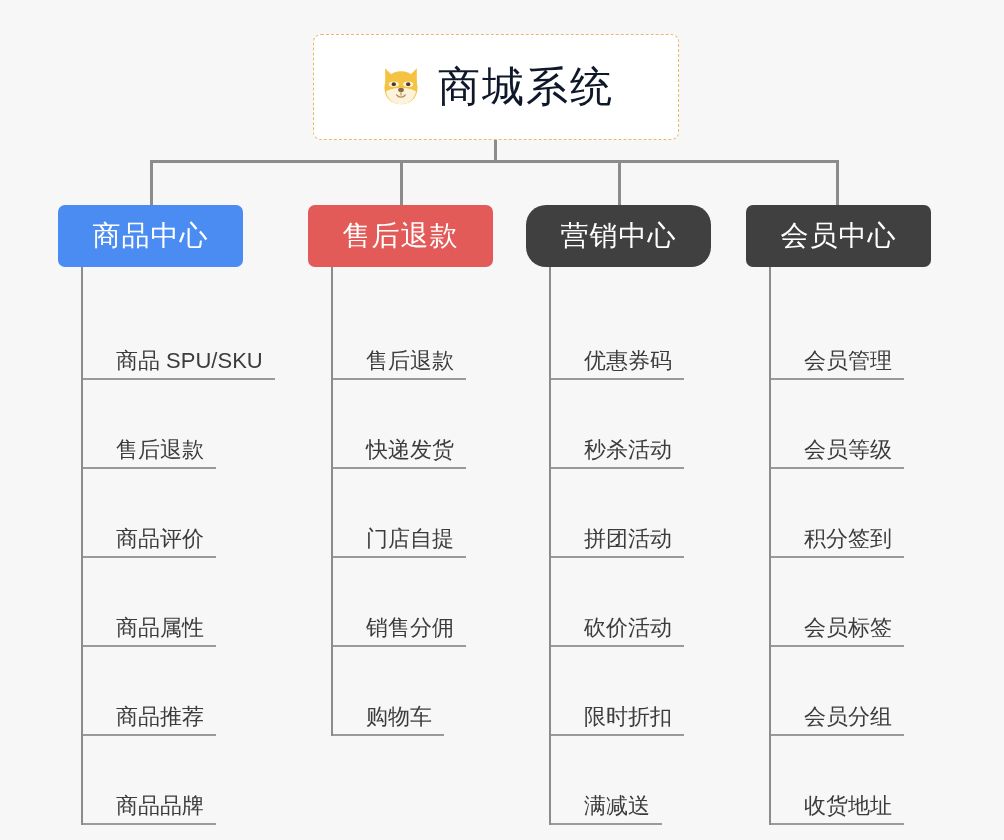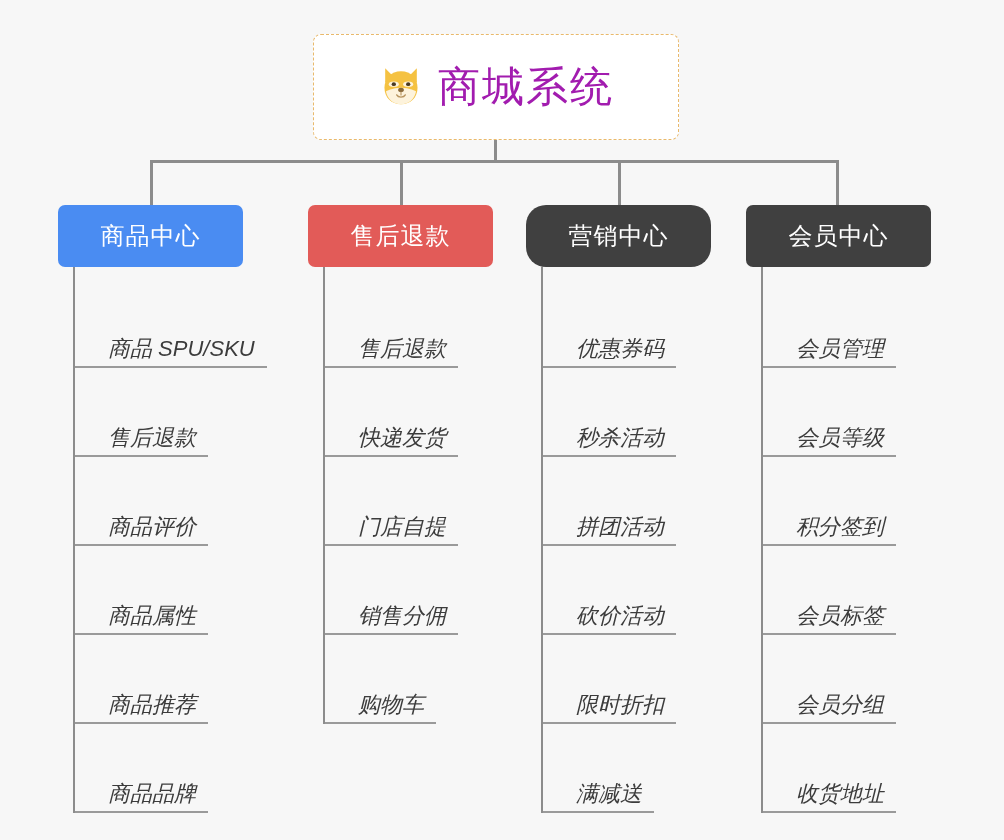--- a/index.html
+++ b/index.html
@@ -26,60 +26,59 @@
     justify-content:center;
     gap:14px;
   }
   .root-emoji{
     width:46px;height:46px;
     display:block;
     flex:0 0 auto;
   }
   .root-title{
     font-size:42px;
-    color:#a21caf;
+    color:#0f172a;
     letter-spacing:2px;
     line-height:1;
     white-space:nowrap;
   }
 
   
   .conn{position:absolute;background:#8c8c8c;}
 
   
   .column{position:absolute;top:205px;width:232px;}
   .col-1{left:58px;}
   .col-2{left:308px;}
   .col-3{left:526px;}
   .col-4{left:746px;}
 
   .cat-head{
     width:185px;height:62px;
     border-radius:7px;
     display:flex;align-items:center;justify-content:center;
     color:#ffffff;
-    font-size:24px;
+    font-size:28px;
     letter-spacing:1px;
     box-sizing:border-box;
   }
   .col-1 .cat-head{background:#4a8cf2;}
   .col-2 .cat-head{background:#e25b58;}
   .col-3 .cat-head{background:#404040;border-radius:20px;}
   .col-4 .cat-head{background:#404040;}
 
   
   .leaf-list{
     position:relative;
     margin-top:0;
-    padding-top:12px;
-    margin-left:15px;
+    padding-top:24px;
+    margin-left:23px;
     border-left:2px solid #8c8c8c;
     width:217px;
     box-sizing:border-box;
-    font-style:italic;
   }
   .leaf-item{
     position:relative;
     height:89px;
     box-sizing:border-box;
     display:flex;
     align-items:flex-end;
   }
   .leaf-label{
     display:inline-block;

